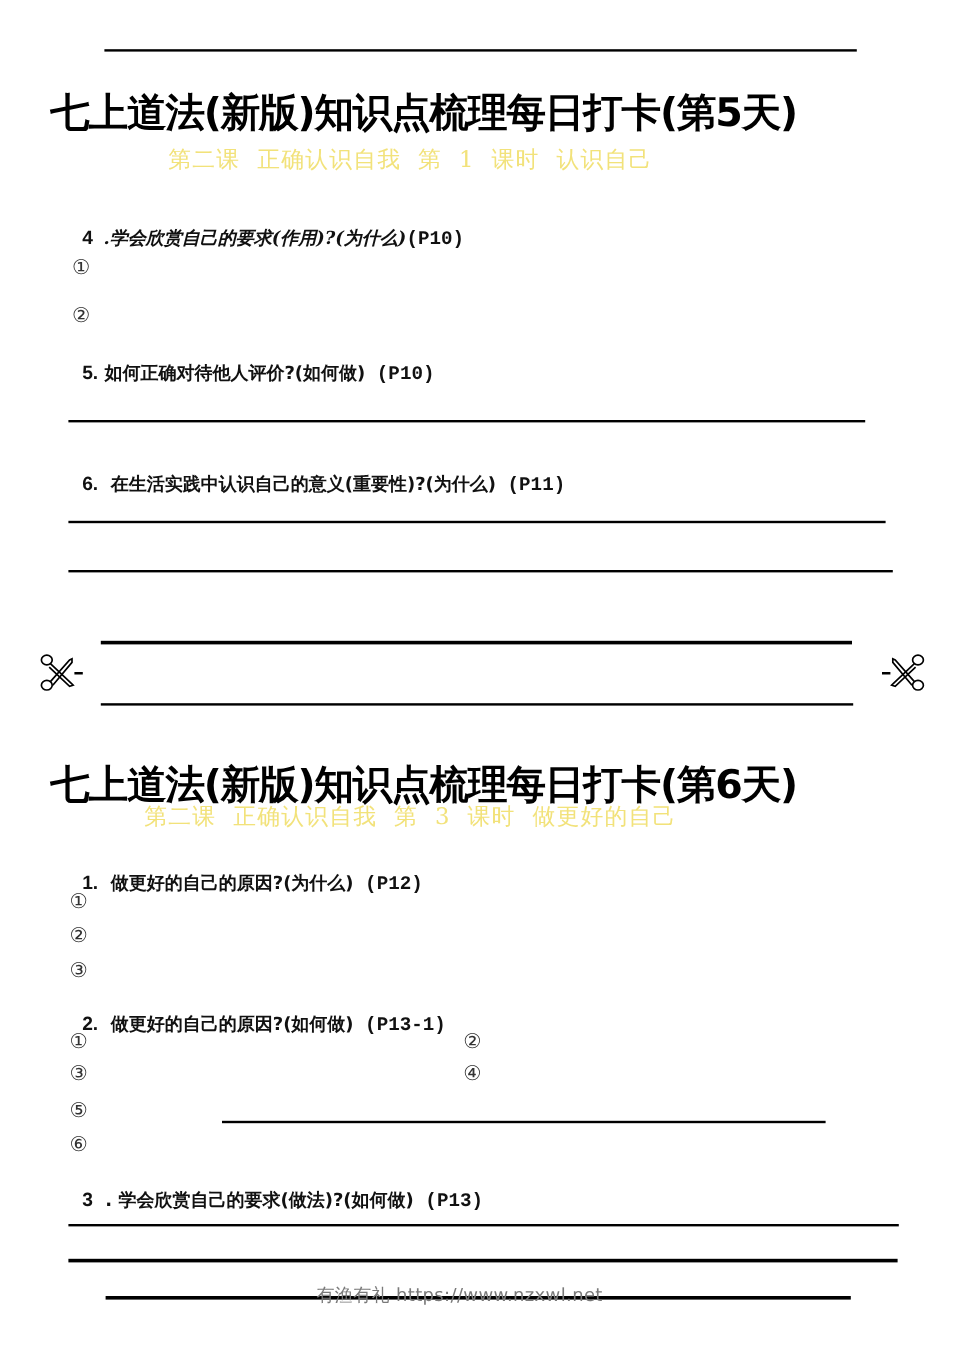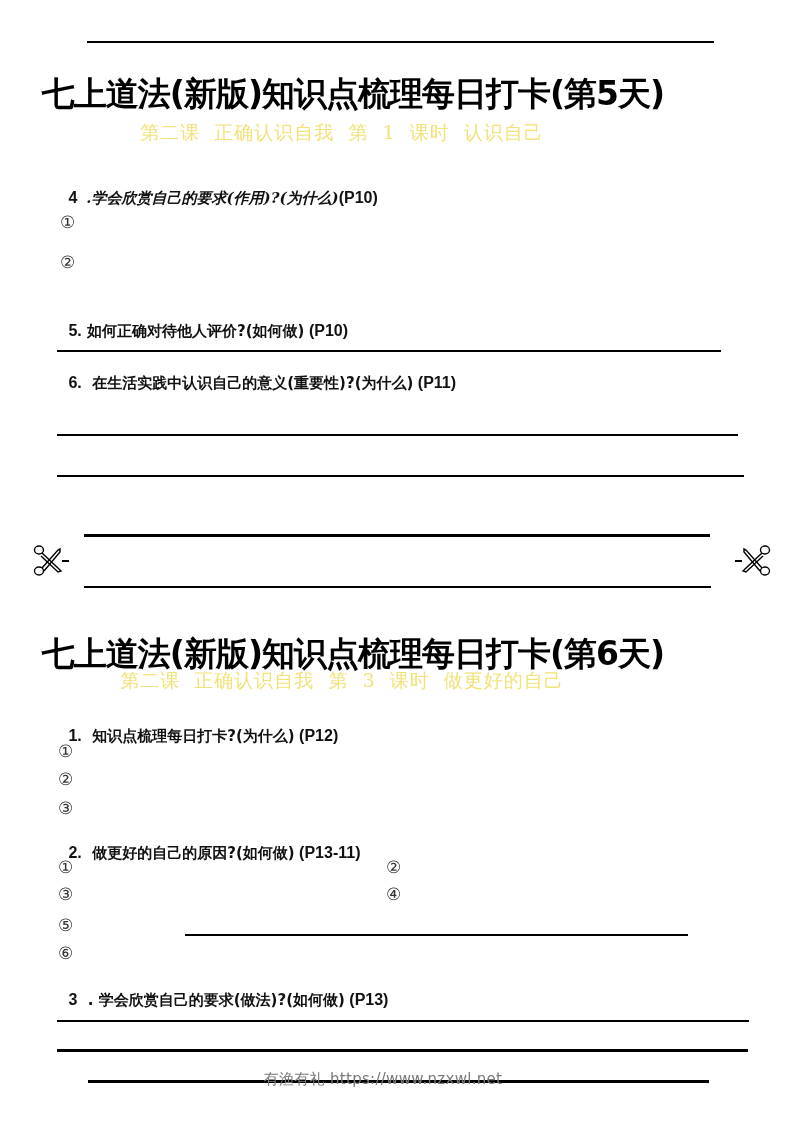--- a/index.html
+++ b/index.html
@@ -52,21 +52,21 @@
       font-weight: bold;
       white-space: pre;
       color: #111;
     }
     .question .num {
       font-family: "Liberation Sans", sans-serif;
       font-weight: bold;
       font-size: 16px;
     }
     .question .ref {
-      font-family: Liberation Sans, sans-serif;
+      font-family: Liberation Mono, monospace;
       font-weight: bold;
       font-size: 16px;
     }
     .marker {
       position: absolute;
       font-family: "DejaVu Serif", serif;
       font-size: 17px;
       color: #333;
     }
     .scissors {
@@ -93,26 +93,26 @@
 
 <div class="title" style="top:72px;">七上道法(新版)知识点梳理每日打卡(第5天)</div>
 <div class="subtitle" style="top:120px;">第二课  正确认识自我  第  1  课时  认识自己</div>
 
 <div class="question" style="top:171px;">
   <span class="num">4  </span><span style="font-family:'DejaVu Serif', serif; font-style:italic;">.学会欣赏自己的要求(作用)?(为什么)</span><span class="ref">(P10)</span>
 </div>
 <div class="marker" style="left:60px; top:212px;">①</div>
 <div class="marker" style="left:60px; top:252px;">②</div>
 
-<div class="question" style="top:304px;text-align:right;">
+<div class="question" style="top:284px;text-align:right;">
   <span class="num">5.</span><span> 如何正确对待他人评价?(如何做)</span><span class="ref"> (P10)</span>
 </div>
 <div class="hline" style="left:57px; top:350px; width:664px;"></div>
 
-<div class="question" style="top:356px;">
+<div class="question" style="top:376px;">
   <span class="num">6.</span><span>  在生活实践中认识自己的意义(重要性)?(为什么)</span><span class="ref"> (P11)</span>
 </div>
 <div class="hline" style="left:57px; top:434px; width:681px;"></div>
 <div class="hline" style="left:57px; top:475px; width:687px;"></div>
 
 <div class="hline thick" style="left:84px; top:534px; width:626px;"></div>
 <div class="hline" style="left:84px; top:586px; width:627px;"></div>
 
 <svg class="scissors" style="left:32px; top:544px;" viewBox="0 0 38 34">
   <g fill="none" stroke="#000" stroke-width="1.4">
@@ -130,28 +130,28 @@
     <path d="M10 9 L27 25 L29 27 L26 28 L9 12"></path>
     <path d="M10 24 L26 6 L28 5 L28 8 L12 27"></path>
     <line x1="30" y1="17" x2="37" y2="17" stroke-width="2"></line>
   </g>
 </svg>
 
 <div class="title" style="top:616px;margin-top:16px;">七上道法(新版)知识点梳理每日打卡(第6天)</div>
 <div class="subtitle" style="top:668px;">第二课  正确认识自我  第  3  课时  做更好的自己</div>
 
 <div class="question" style="top:709px;">
-  <span class="num">1.</span><span>  知识点梳理每日打卡?(为什么)</span><span class="ref"> (P12)</span>
+  <span class="num">1.</span><span>  做更好的自己的原因?(为什么)</span><span class="ref"> (P12)</span>
 </div>
 <div class="marker" style="left:58px; top:741px;">①</div>
 <div class="marker" style="left:58px; top:769px;">②</div>
 <div class="marker" style="left:58px; top:798px;">③</div>
 
 <div class="question" style="top:826px;">
-  <span class="num">2.</span><span>  做更好的自己的原因?(如何做)</span><span class="ref"> (P13-11)</span>
+  <span class="num">2.</span><span>  做更好的自己的原因?(如何做)</span><span class="ref"> (P13-1)</span>
 </div>
 <div class="marker" style="left:58px; top:857px;">①</div>
 <div class="marker" style="left:386px; top:857px;">②</div>
 <div class="marker" style="left:58px; top:884px;">③</div>
 <div class="marker" style="left:386px; top:884px;">④</div>
 <div class="marker" style="left:58px; top:915px;">⑤</div>
 <div class="hline" style="left:185px; top:934px; width:503px;"></div>
 <div class="marker" style="left:58px; top:943px;">⑥</div>
 
 <div class="question" style="top:973px;">

